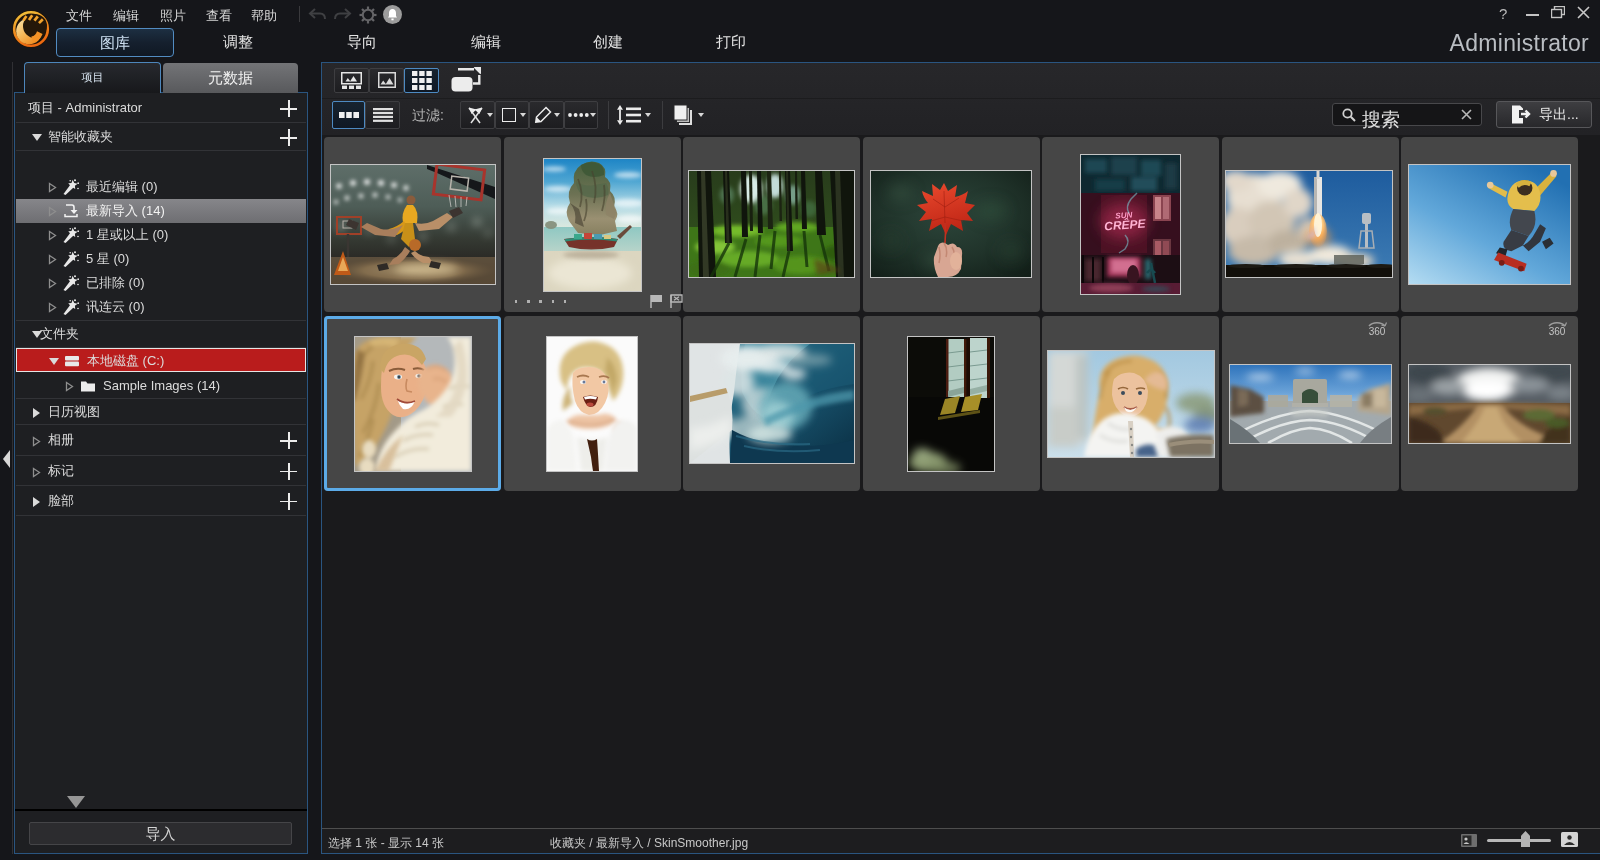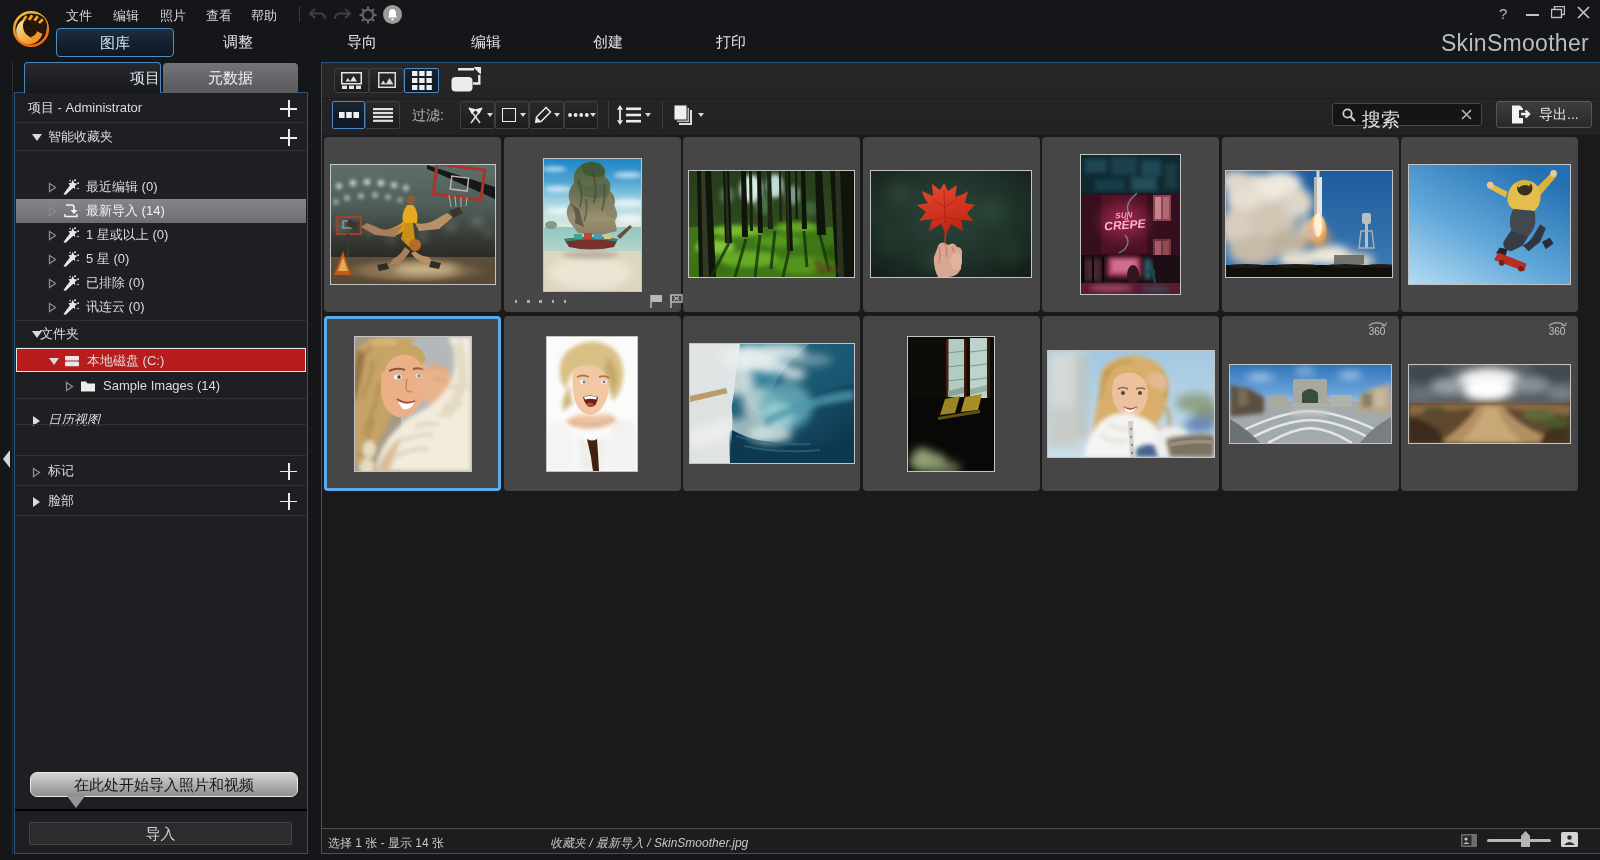--- a/index.html
+++ b/index.html
@@ -16,21 +16,21 @@
 .modetab { position:absolute; top:33px; color:#e3e3e3; font-size:15px; }
 #tab-gallery { position:absolute; left:56px; top:28px; width:118px; height:29px; border:1px solid #528cc2;
   border-radius:4px; background:linear-gradient(180deg,#1d2f42 0%, #15202e 50%, #101823 100%);
   color:#cfe2f4; font-size:15px; text-align:center; line-height:27px; }
 
 
 #sidebar { position:absolute; left:14px; top:92px; width:294px; height:762px; background:#1e1f22;
   border:1px solid #2a5580; border-top:1px solid #2a5580; }
 #stab1 { position:absolute; left:24px; top:62px; width:137px; height:31px; border:1px solid #4d86bb; border-bottom:none;
   border-radius:4px 4px 0 0; background:linear-gradient(180deg,#27292e,#17181b);
-  color:#d9e5f1; z-index:3; font-size:15px; text-align:right; line-height:29px;}
+  color:#d9e5f1; z-index:3; font-size:11px; text-align:center; line-height:29px;}
 #stab2 { position:absolute; left:163px; top:63px; width:135px; height:30px; border-radius:4px 4px 0 0;
   background:linear-gradient(180deg,#737477,#58595c); color:#f2f2f2; z-index:1; font-size:15px; text-align:center; line-height:29px;}
 .srow { position:absolute; left:1px; width:290px; color:#dcdcdc; font-size:13px; height:24px; line-height:24px; }
 .sep { position:absolute; left:1px; width:290px; height:1px; background:#323337; }
 .tri-d { position:absolute; width:0; height:0; border-left:5px solid transparent;
   border-right:5px solid transparent; border-top:7px solid #dadada; top:9px; }
 .tri-r { position:absolute; width:0; height:0; border-top:5px solid transparent;
   border-bottom:5px solid transparent; border-left:7px solid #dadada; top:5px; }
 .trio { position:absolute; top:7px; }
 .plus16 { position:absolute; right:9px; top:50%; width:17px; height:17px; margin-top:-8px; }
@@ -150,21 +150,21 @@
   <svg class="abs" style="left:1577px; top:6px;" width="13" height="13" viewBox="0 0 13 13">
     <path d="M 1 1 L 12 12 M 12 1 L 1 12" stroke="#c8c8c8" stroke-width="1.6"></path>
   </svg>
 
   <div id="tab-gallery">图库</div>
   <div class="modetab" style="left:223px;">调整</div>
   <div class="modetab" style="left:347px;">导向</div>
   <div class="modetab" style="left:471px;">编辑</div>
   <div class="modetab" style="left:593px;">创建</div>
   <div class="modetab" style="left:716px;">打印</div>
-  <div id="apptitle">SkinSmoother</div>
+  <div id="apptitle">Administrator</div>
 
   <div class="abs" style="left:12px; top:62px; width:1px; height:792px; background:#303034;"></div>
   <svg class="abs" style="left:2px; top:448px;" width="9" height="22" viewBox="0 0 9 22">
     <path d="M 8 2 L 1 11 L 8 20 Z" fill="#d8d8d8"></path>
   </svg>
 
   <div id="stab2">元数据</div>
   <div id="stab1">项目</div>
   <div id="sidebar">
 
@@ -254,44 +254,48 @@
     <div class="srow" style="top:281px;">
         <svg class="trio" style="left:49px;" width="9" height="11" viewBox="0 0 9 11">
           <polygon points="1.5,1.5 7.5,5.5 1.5,9.5" fill="none" stroke="#8e8e8e" stroke-width="1.3"></polygon>
         </svg>
         <svg class="sicon" style="left:64px;" viewBox="0 0 16 16">
           <path d="M 1 13.5 L 1 3.5 L 6 3.5 L 7.5 5.5 L 15 5.5 L 15 13.5 Z" fill="#ececec"></path>
         </svg>
         <span style="position:absolute; left:87px;">Sample Images (14)</span>
       </div>
     <div class="sep" style="top:305px;"></div>
-    <div class="srow" style="top:314px; height:25px; line-height:25px;font-style:italic;">
+    <div class="srow" style="top:306px; height:25px; line-height:25px;">
         <div class="tri-r" style="left:17px; top:9px;"></div>
         <span style="position:absolute; left:32px;">日历视图</span>
       </div>
     <div class="sep" style="top:331px;"></div>
+    <div class="srow" style="top:332px; height:30px; line-height:30px;">
+        <svg class="trio" style="left:16px; top:11px;" width="9" height="11" viewBox="0 0 9 11">
+          <polygon points="1.5,1.5 7.5,5.5 1.5,9.5" fill="none" stroke="#8e8e8e" stroke-width="1.3"></polygon>
+        </svg>
+        <span style="position:absolute; left:32px;">相册</span>
+        <div class="plus16"></div>
+      </div>
     <div class="sep" style="top:362px;"></div>
     <div class="srow" style="top:363px; height:29px; line-height:29px;">
         <svg class="trio" style="left:16px; top:11px;" width="9" height="11" viewBox="0 0 9 11">
           <polygon points="1.5,1.5 7.5,5.5 1.5,9.5" fill="none" stroke="#8e8e8e" stroke-width="1.3"></polygon>
         </svg>
         <span style="position:absolute; left:32px;">标记</span>
         <div class="plus16"></div>
       </div>
     <div class="sep" style="top:392px;"></div>
     <div class="srow" style="top:393px; height:29px; line-height:29px;">
         <div class="tri-r" style="left:17px; top:11px;"></div>
         <span style="position:absolute; left:32px;">脸部</span>
         <div class="plus16"></div>
       </div>
     <div class="sep" style="top:422px;"></div>
 
-    <div class="abs" style="left:15px; top:679px; width:268px; height:25px; border-radius:7px;
-      background:linear-gradient(180deg,#d3d3d3,#8e8e8e); border:1px solid #e8e8e8;
-      color:#141414; font-size:15px; text-align:center; line-height:24px;">在此处开始导入照片和视频</div>
     <div class="abs" style="left:52px; top:703px; width:0; height:0; border-left:9px solid transparent;
       border-right:9px solid transparent; border-top:12px solid #969696;"></div>
     <div class="abs" style="left:0px; top:716px; width:292px; height:2px; background:#000;"></div>
     <div class="abs" style="left:14px; top:729px; width:263px; height:23px; background:#2c2c2f;
       border:1px solid #454548; border-radius:2px; color:#d4d4d4; font-size:15px; text-align:center; line-height:21px;">导入</div>
   </div>
 
   <div id="main">
     <div id="toolbar">
       <div class="abs" style="left:0; top:35px; width:1282px; height:1px; background:#1c1c1e;"></div>
@@ -1012,21 +1016,21 @@
           <path d="M 0 52 Q 18 56 30 66 L 36 78 L 0 78 Z" fill="#3c2c1a"></path>
           <path d="M 161 52 Q 146 58 136 68 L 130 78 L 161 78 Z" fill="#42301c"></path>
           <ellipse cx="130" cy="50" rx="16" ry="6" fill="#5c6a34"></ellipse>
           <ellipse cx="148" cy="58" rx="12" ry="5" fill="#4a5a28"></ellipse>
           <ellipse cx="26" cy="46" rx="12" ry="4" fill="#55502e"></ellipse>
         </g>
       </svg></div>
     </div>
     <div id="statusbar">
       <span style="position:absolute; left:6px; top:6px;">选择 1 张 - 显示 14 张</span>
-      <span style="position:absolute; left:228px; top:6px;font-style:italic;">收藏夹 / 最新导入 / SkinSmoother.jpg</span>
+      <span style="position:absolute; left:228px; top:6px;">收藏夹 / 最新导入 / SkinSmoother.jpg</span>
 
       <svg class="abs" style="left:1139px; top:5px;" width="16" height="13" viewBox="0 0 16 13">
           <rect x="0" y="0" width="16" height="13" rx="1" fill="#6e6e6e"></rect>
           <rect x="1.5" y="1.5" width="9" height="10" fill="#2a2a2a"></rect>
           <circle cx="5" cy="5" r="1.6" fill="#c8c8c8"></circle>
           <path d="M 2.5 10 Q 5 6.5 8.5 10 Z" fill="#c8c8c8"></path>
         </svg>
       <div class="abs" style="left:1165px; top:10px; width:64px; height:3px; background:#b8b8b8; border-radius:2px;"></div>
       <div class="abs" style="left:1199px; top:2px; width:9px; height:16px; background:#b4b4b4;
         clip-path:polygon(50% 0%, 100% 30%, 100% 100%, 0% 100%, 0% 30%);"></div>

